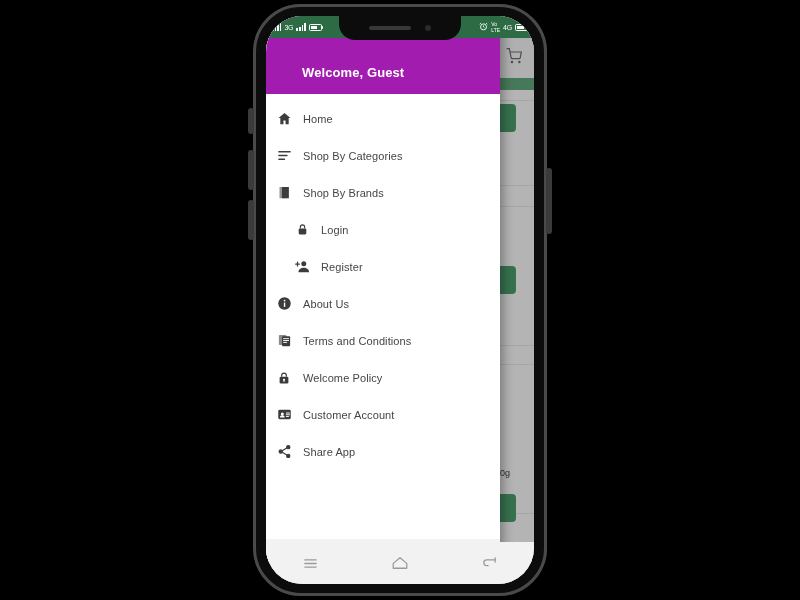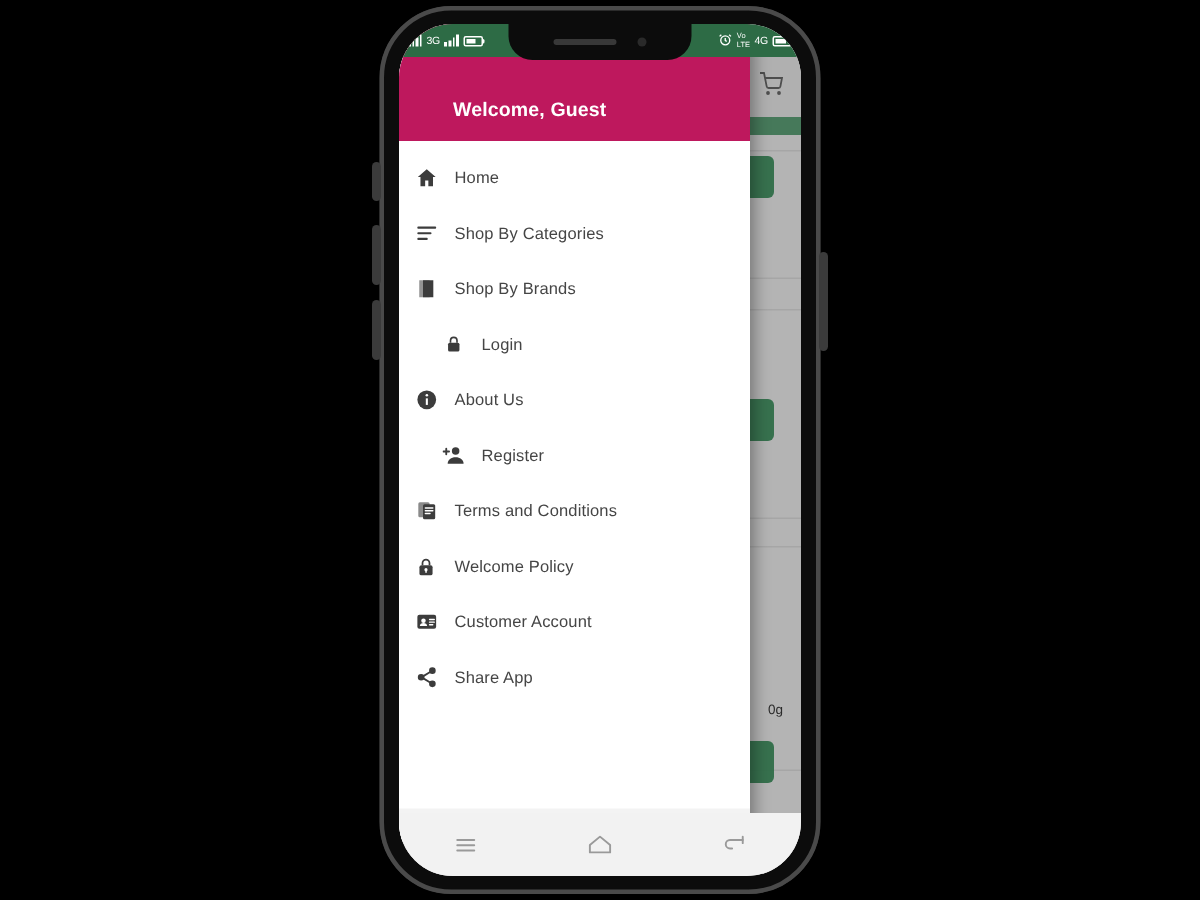--- a/index.html
+++ b/index.html
@@ -95,33 +95,33 @@
   #behind-card2{ top:190px; height:140px; }
   #behind-card3{ top:348px; height:150px; }
   .behind-pill{
     position:absolute; right:18px; height:28px; width:64px;
     background:#2d6b45; border-radius:4px; opacity:.92;
   }
   #behind-pill1{ top:88px; }
   #behind-pill2{ top:250px; }
   #behind-pill3{ top:478px; }
   #behind-weight{
-    position:absolute; right:12px; top:452px; font-size:9px; color:#2b2b2b;
+    position:absolute; right:24px; top:452px; font-size:9px; color:#2b2b2b;
   }
 
   
   #drawer{
     position:absolute; left:0; top:0; width:234px; height:545px;
     background:#ffffff; z-index:4;
     box-shadow:3px 0 10px rgba(0,0,0,.35);
     display:flex; flex-direction:column;
     overflow:hidden;
   }
   #drawer-header{
-    height:78px; background:#be185d; flex:0 0 78px;
+    height:78px; background:#a21caf; flex:0 0 78px;
     display:flex; align-items:flex-end; padding:0 0 14px 36px;
   }
   #drawer-title{ color:#fff; font-size:13px; font-weight:700; letter-spacing:.1px; }
   #drawer-list{
     flex:1 1 auto; padding-top:6px; overflow:hidden; background:#fff;
   }
   .menu-item{
     display:flex; align-items:center; height:37px; padding-left:10px; gap:11px;
     cursor:default;
   }
@@ -225,39 +225,39 @@
           </div>
           <div class="menu-item sub">
             <span class="mi-icon">
               <svg width="13" height="13" viewBox="0 0 24 24" fill="currentColor">
                 <path d="M7 10V7.5a5 5 0 0 1 10 0V10h-2V7.5a3 3 0 1 0-6 0V10z"></path>
                 <rect x="5" y="10" width="14" height="11" rx="2"></rect>
               </svg>
             </span>
             <span class="mi-label">Login</span>
           </div>
+          <div class="menu-item sub">
+            <span class="mi-icon">
+              <svg width="15" height="15" viewBox="0 0 24 24" fill="currentColor">
+                <circle cx="14" cy="7.5" r="4"></circle>
+                <path d="M5.5 21c0-4.4 3.8-7 8.5-7s8.5 2.6 8.5 7z"></path>
+                <path d="M4 5v6M1 8h6" stroke="currentColor" stroke-width="2" stroke-linecap="round"></path>
+              </svg>
+            </span>
+            <span class="mi-label">Register</span>
+          </div>
           <div class="menu-item">
             <span class="mi-icon">
               <svg width="15" height="15" viewBox="0 0 24 24" fill="currentColor">
                 <circle cx="12" cy="12" r="10"></circle>
                 <rect x="11" y="10.5" width="2.2" height="7" fill="#fff"></rect>
                 <circle cx="12.1" cy="7.2" r="1.4" fill="#fff"></circle>
               </svg>
             </span>
             <span class="mi-label">About Us</span>
-          </div>
-          <div class="menu-item sub">
-            <span class="mi-icon">
-              <svg width="15" height="15" viewBox="0 0 24 24" fill="currentColor">
-                <circle cx="14" cy="7.5" r="4"></circle>
-                <path d="M5.5 21c0-4.4 3.8-7 8.5-7s8.5 2.6 8.5 7z"></path>
-                <path d="M4 5v6M1 8h6" stroke="currentColor" stroke-width="2" stroke-linecap="round"></path>
-              </svg>
-            </span>
-            <span class="mi-label">Register</span>
           </div>
           <div class="menu-item">
             <span class="mi-icon">
               <svg width="15" height="15" viewBox="0 0 24 24" fill="currentColor">
                 <rect x="3" y="3" width="12" height="16" rx="1.6" opacity=".6"></rect>
                 <rect x="8" y="5" width="13" height="16" rx="1.6"></rect>
                 <path d="M10.5 9h8M10.5 12h8M10.5 15h5" stroke="#fff" stroke-width="1.5" stroke-linecap="round"></path>
               </svg>
             </span>
             <span class="mi-label">Terms and Conditions</span>

